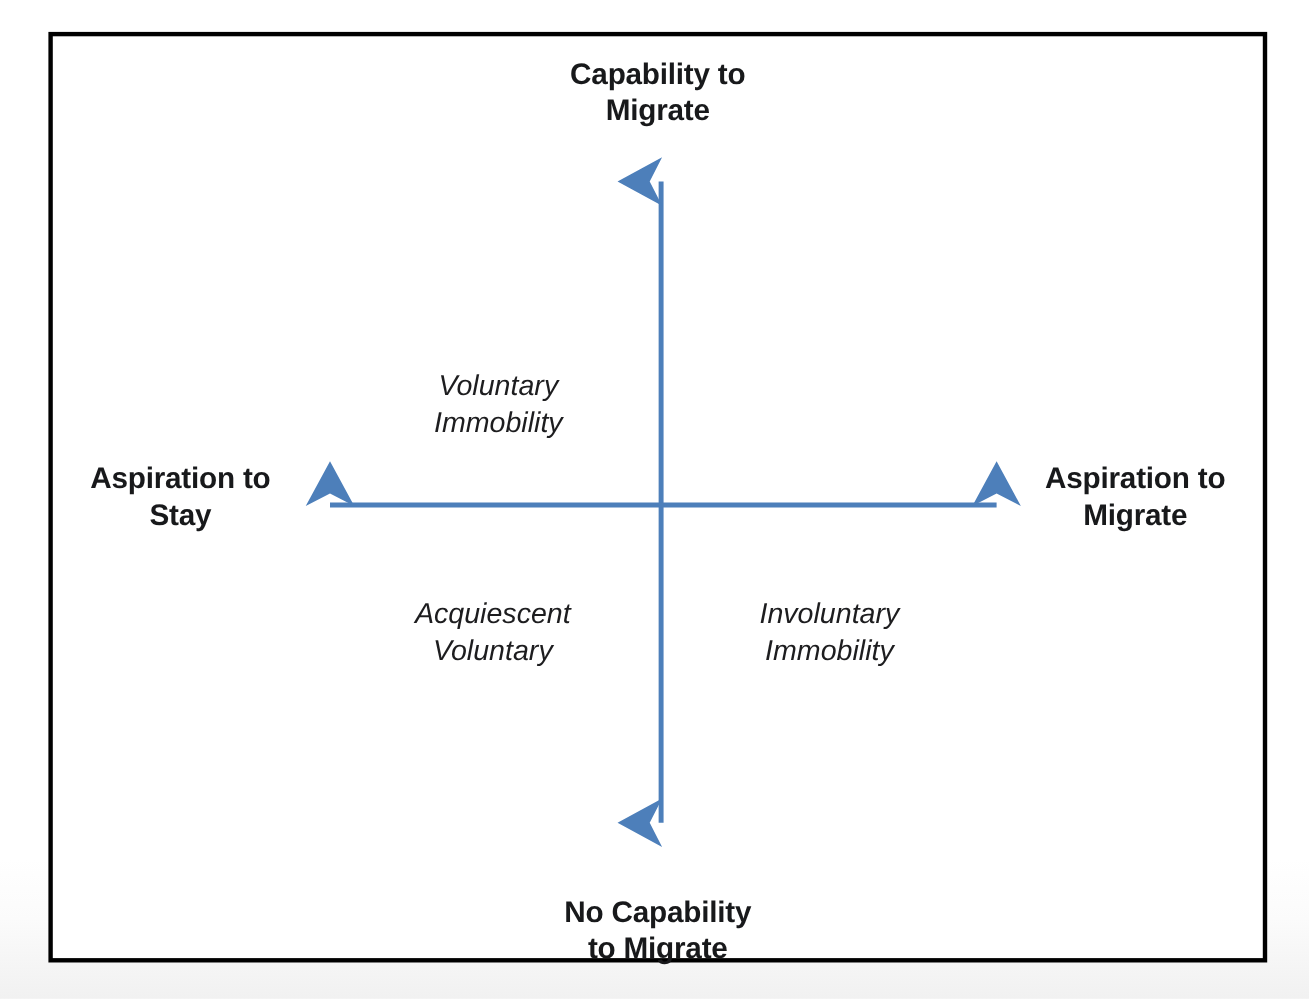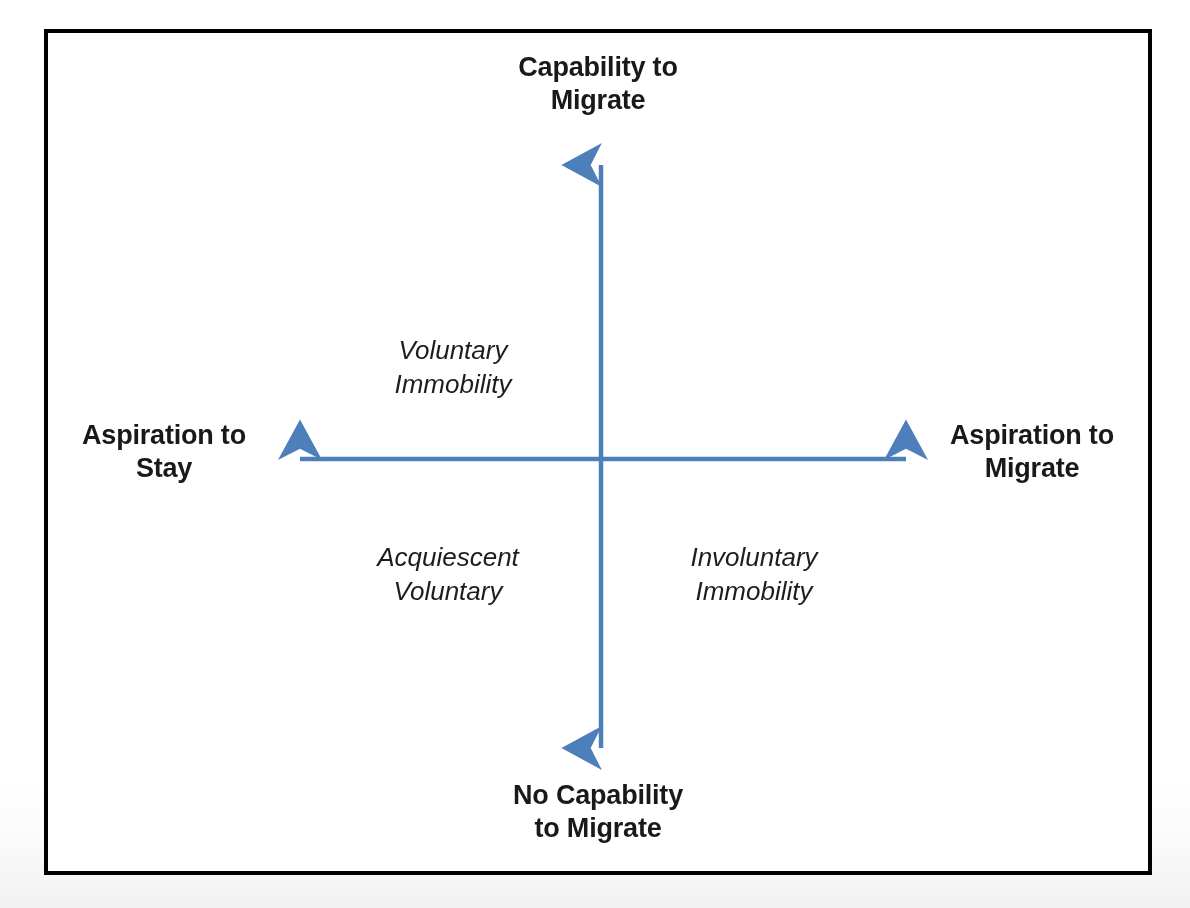--- a/index.html
+++ b/index.html
@@ -46,21 +46,21 @@
   #label-top {
     left: 50%;
     transform: translateX(-50%);
     top: 18px;
     text-align: center;
     width: 420px;
   }
   #label-bottom {
     left: 50%;
     transform: translateX(-50%);
-    top: 746px;
+    top: 780px;
     text-align: center;
     width: 460px;
   }
   #label-left {
     left: 0px;
     top: 386px;
     width: 232px;
     text-align: center;
   }
   #label-right {

